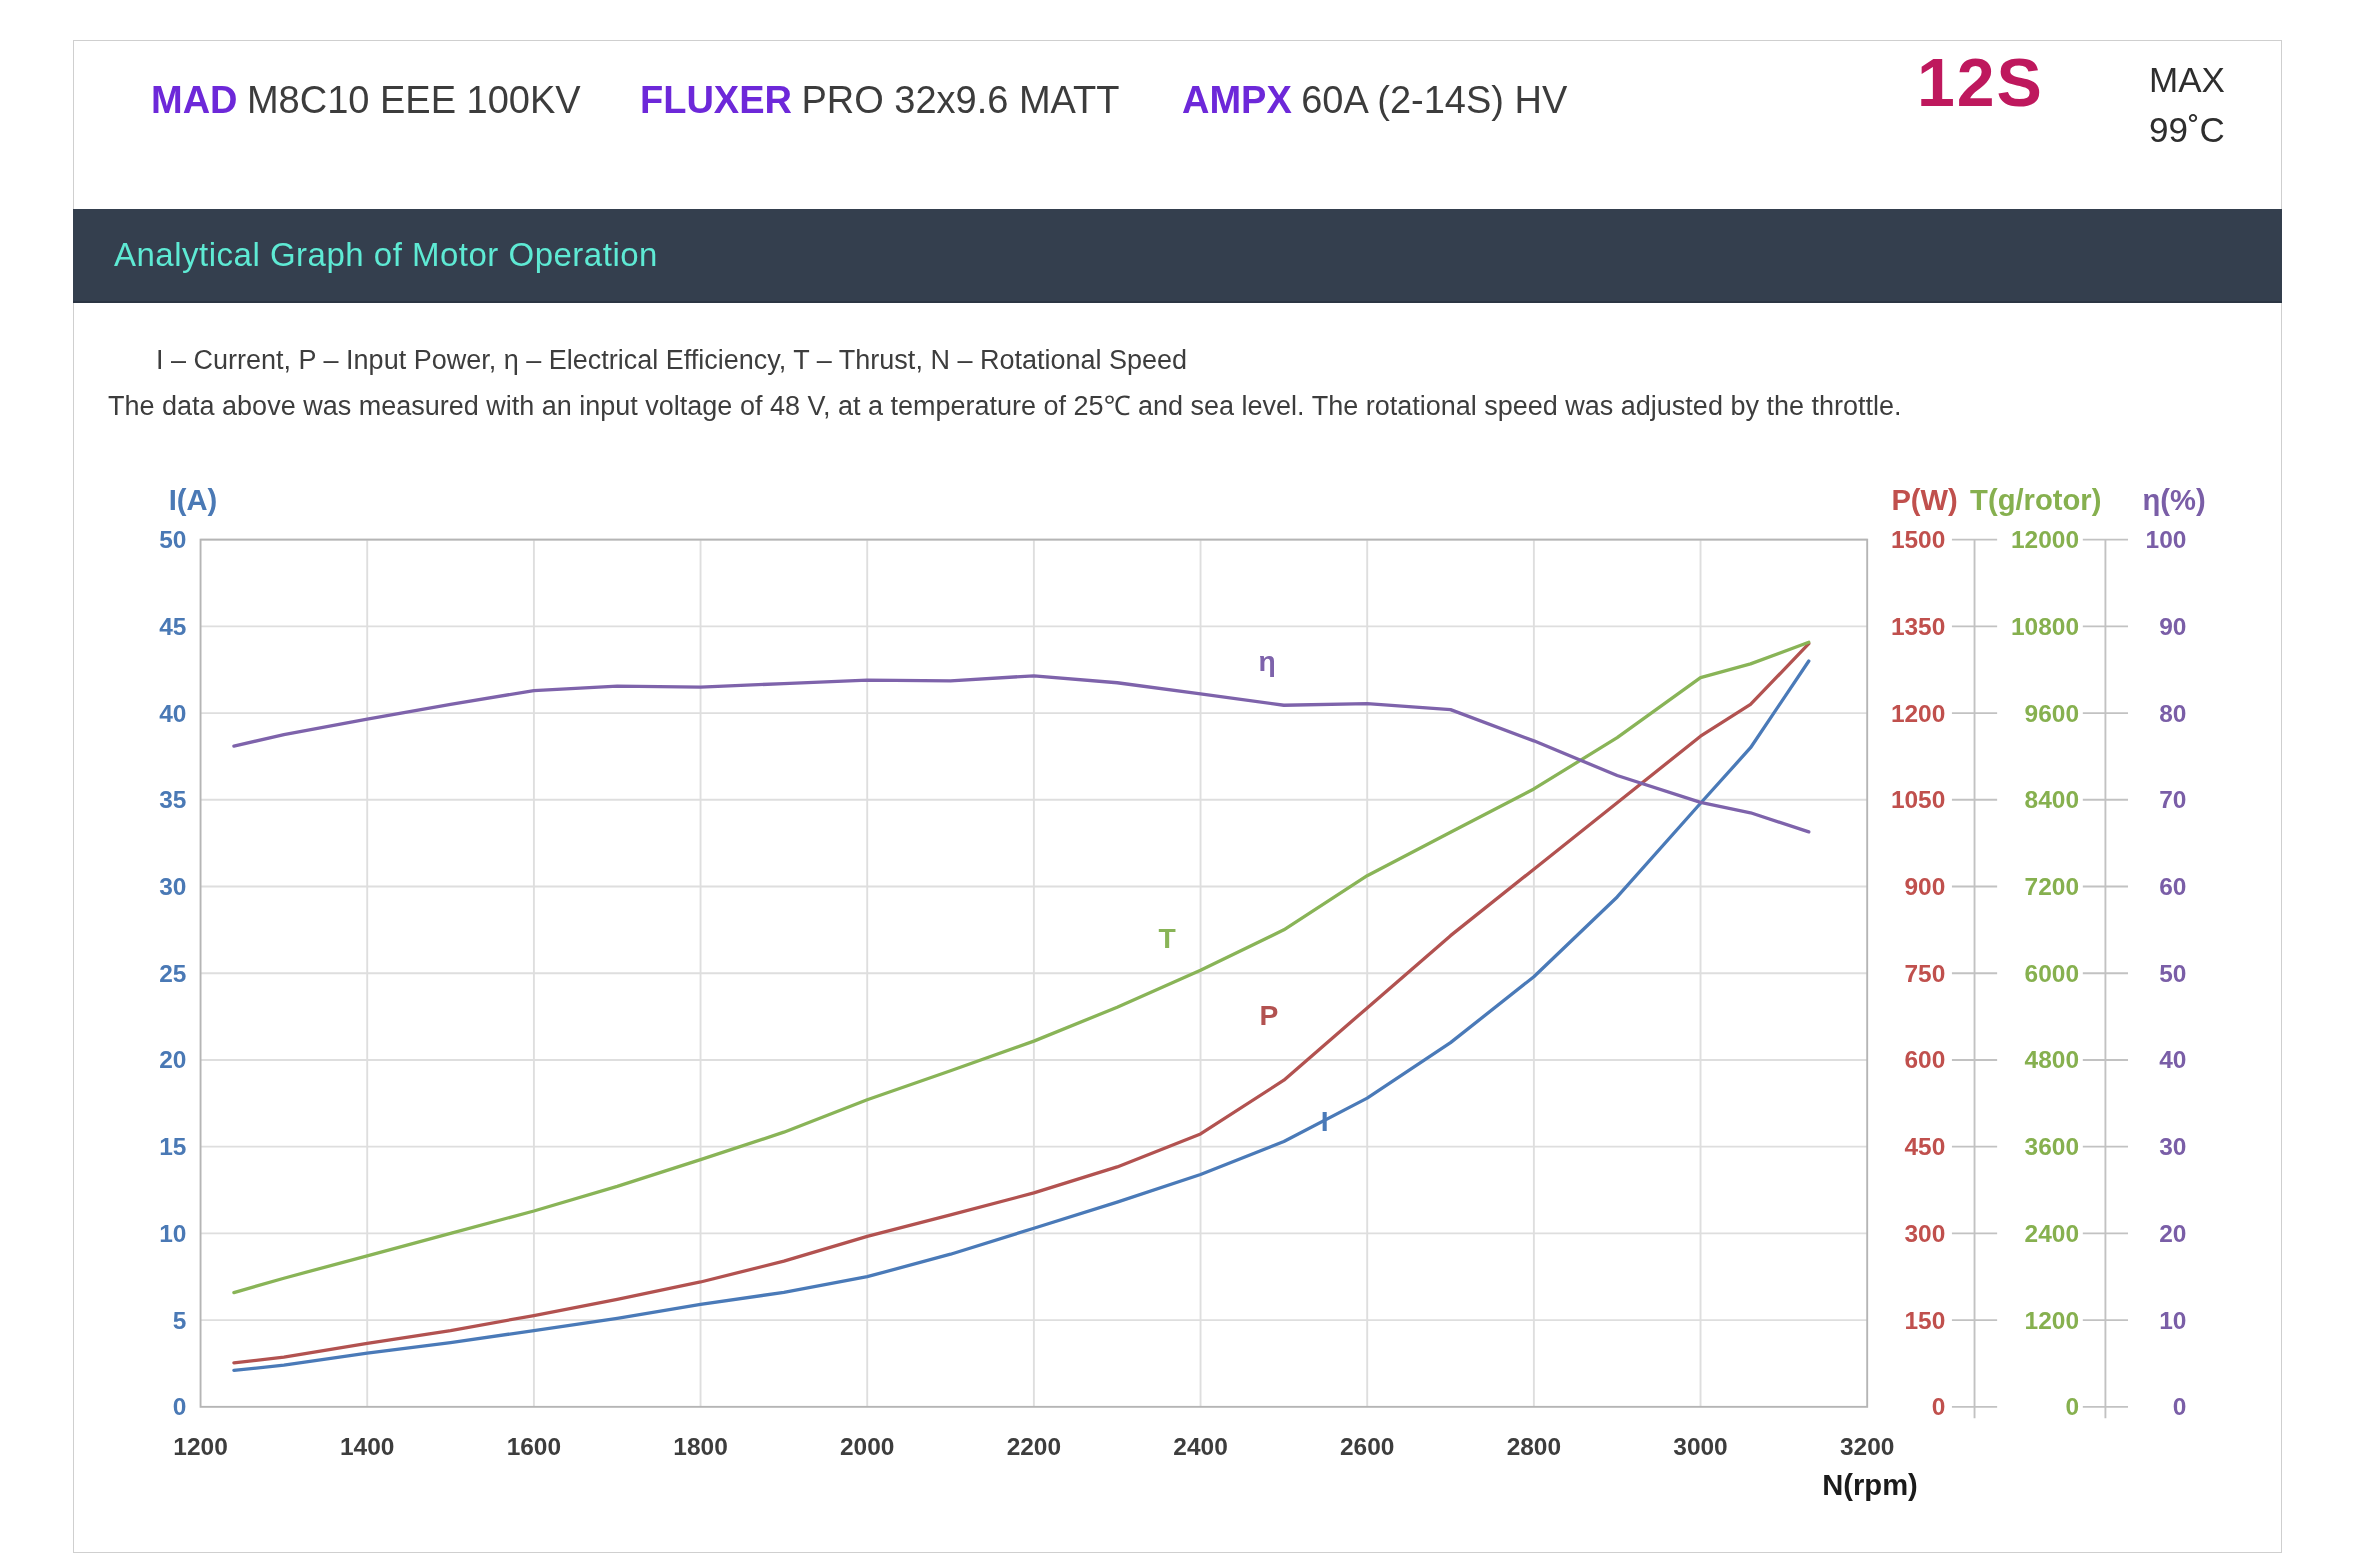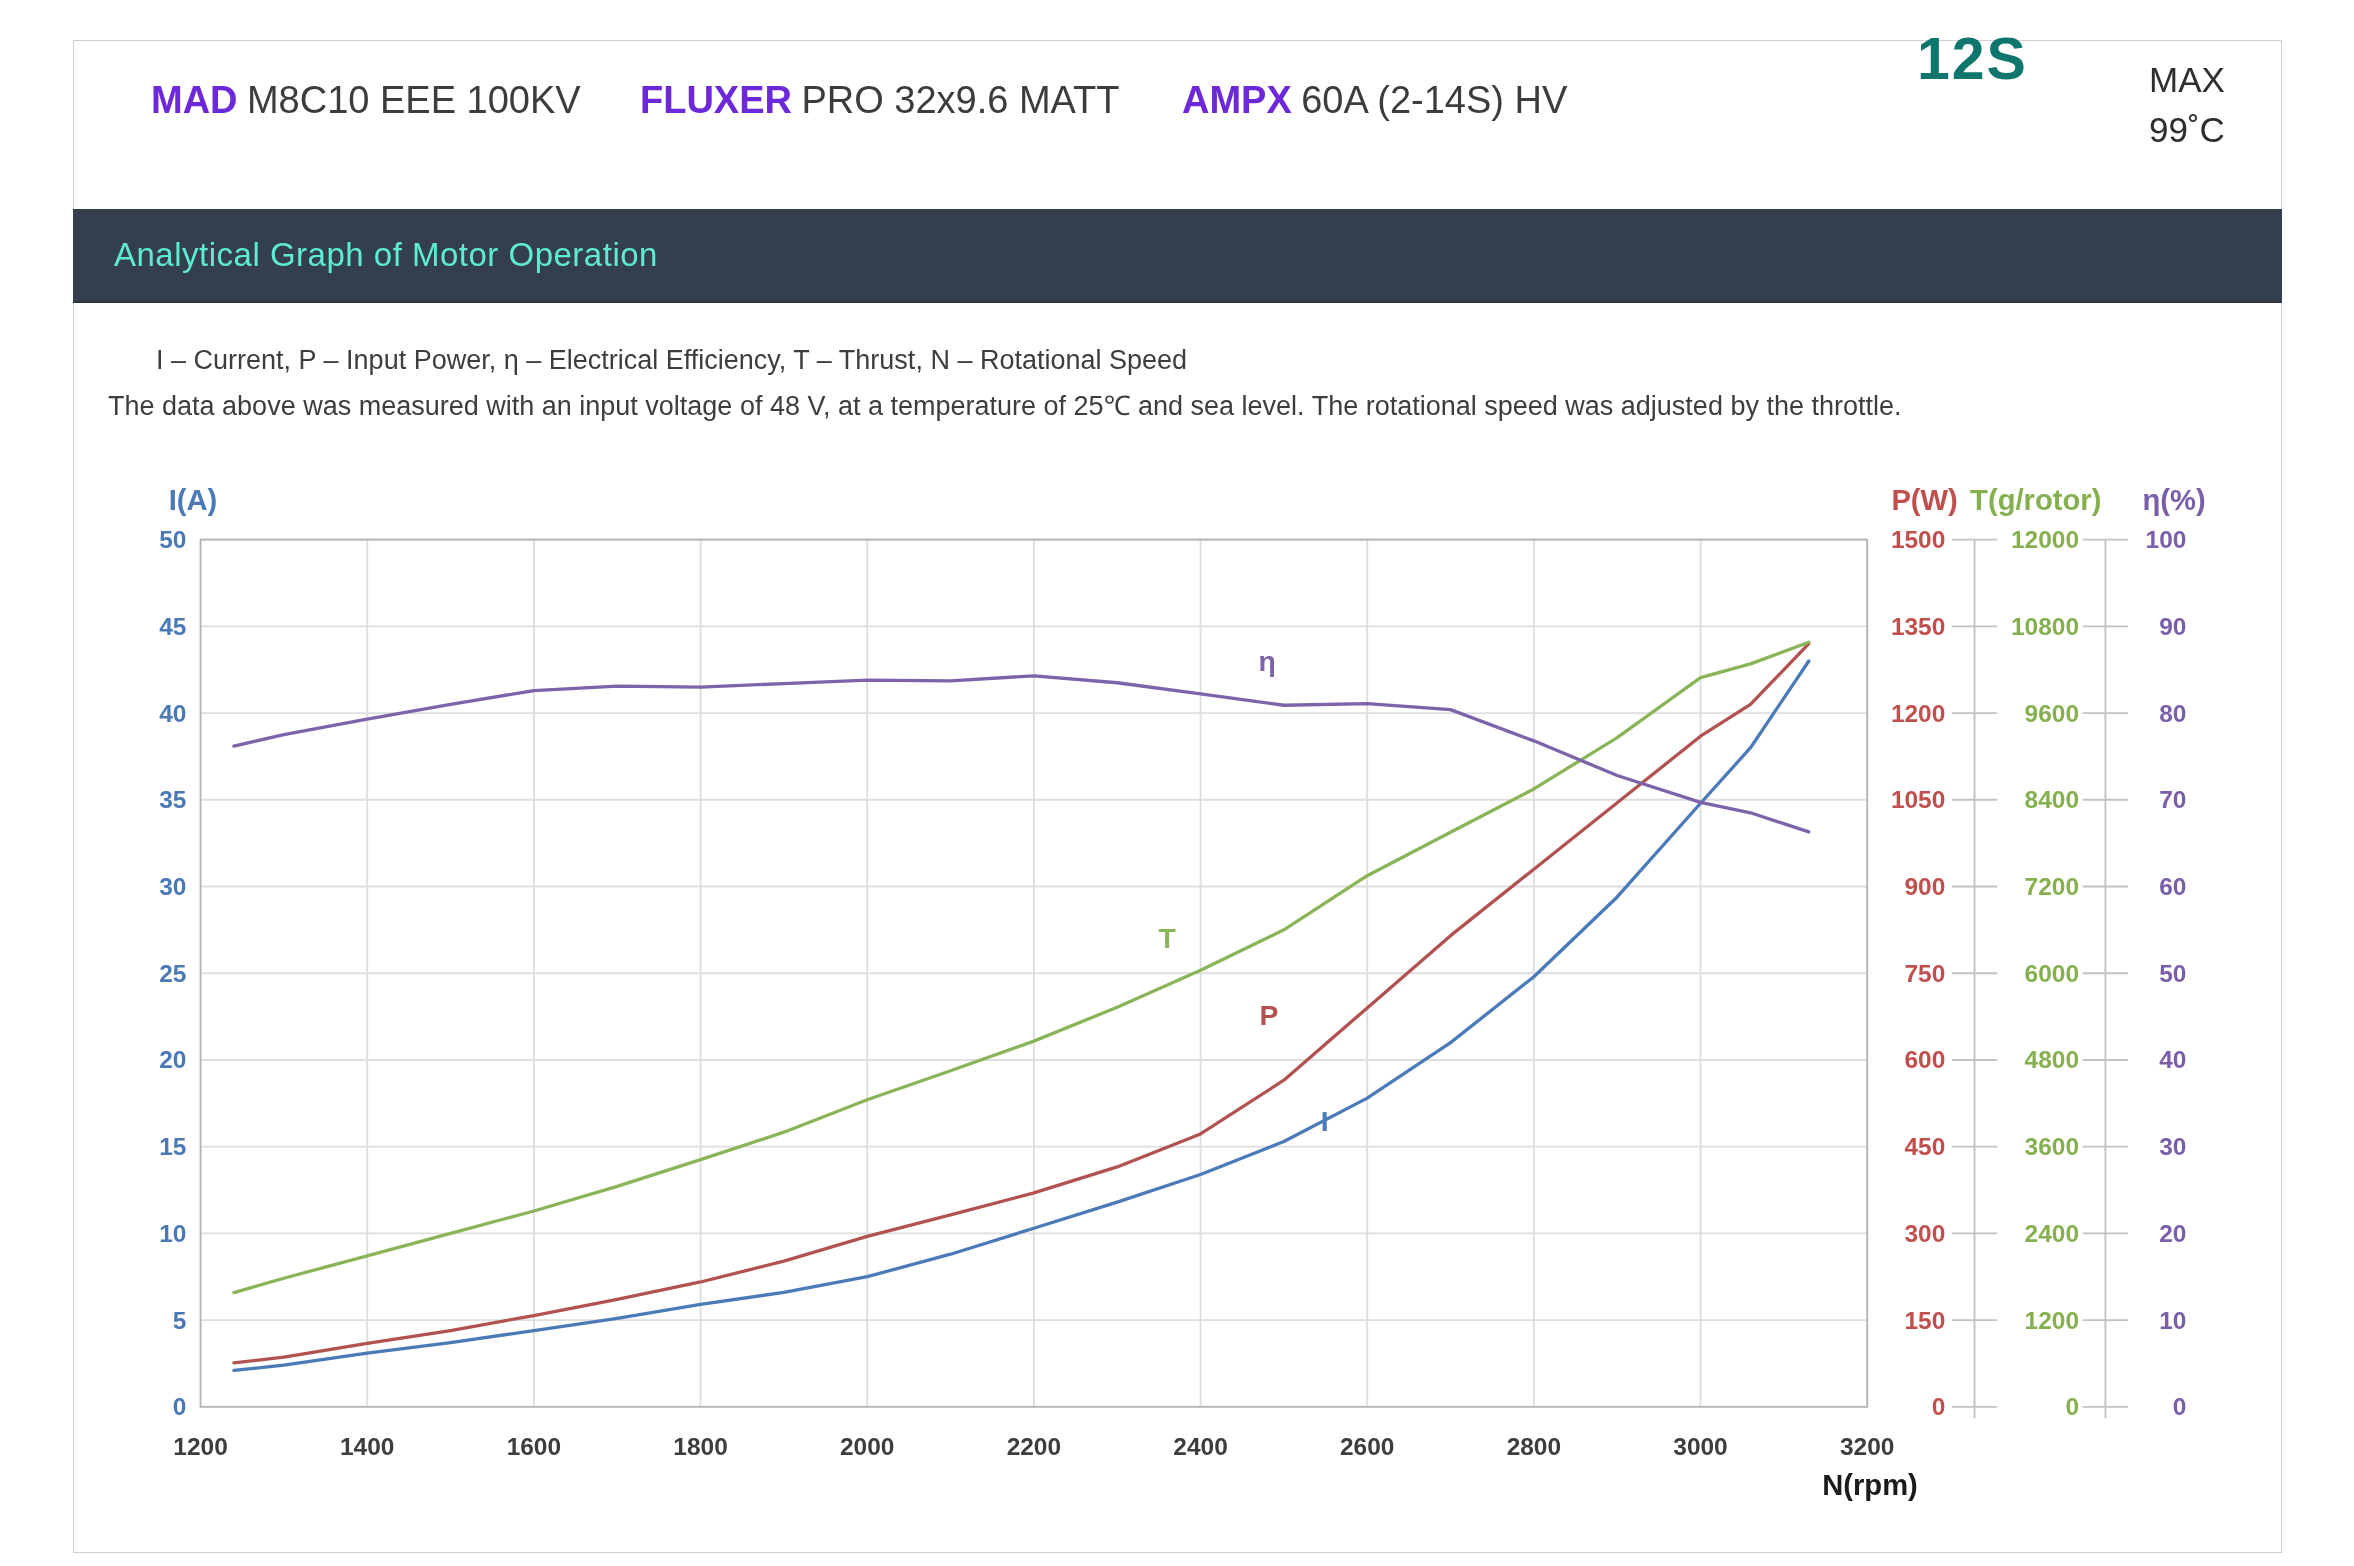--- a/index.html
+++ b/index.html
@@ -1,20 +1,20 @@
 <!DOCTYPE html>
 <html style="font-size:15px"><head>
 <meta charset="utf-8">
 <style>
   html,body{margin:0;padding:0;background:#ffffff;}
   body{width:2354px;height:1567px;position:relative;font-family:"Liberation Sans",sans-serif;overflow:hidden;}
   .card{position:absolute;left:73px;top:40px;width:2209px;height:1513px;background:#ffffff;border:1.9px solid #cfcfcf;box-sizing:border-box;}
   .hdr-item{position:absolute;top:79px;font-size:38px;color:#3c3c3c;white-space:nowrap;}
   .hdr-item b{color:#6d28d9;font-weight:700;margin-right:9.4px;}
-  .battery{position:absolute;left:1917px;top:25px;font-size:59px;font-weight:700;color:#0f766e;letter-spacing:1.9px;}
+  .battery{position:absolute;left:1917px;top:43px;font-size:68px;font-weight:700;color:#be185d;letter-spacing:1.9px;}
   .maxblock{position:absolute;left:2149px;top:55px;font-size:35px;color:#2e2e2e;line-height:1.42;}
   .titlebar{position:absolute;left:73px;top:209px;width:2209px;height:94px;background:#343f4e;border-bottom:2.8px solid #2b3543;box-sizing:border-box;display:flex;align-items:center;}
   .titlebar span{margin-left:41px;font-size:33px;font-weight:400;color:#5eead4;letter-spacing:0.5px;}
   .desc{position:absolute;left:108px;font-size:27px;color:#3d3d3d;white-space:nowrap;}
   .desc1{top:345px;margin-left:48px;}
   .desc2{top:386px;}
   svg text{font-family:"Liberation Sans",sans-serif;}
 </style>
 </head>
 <body>

